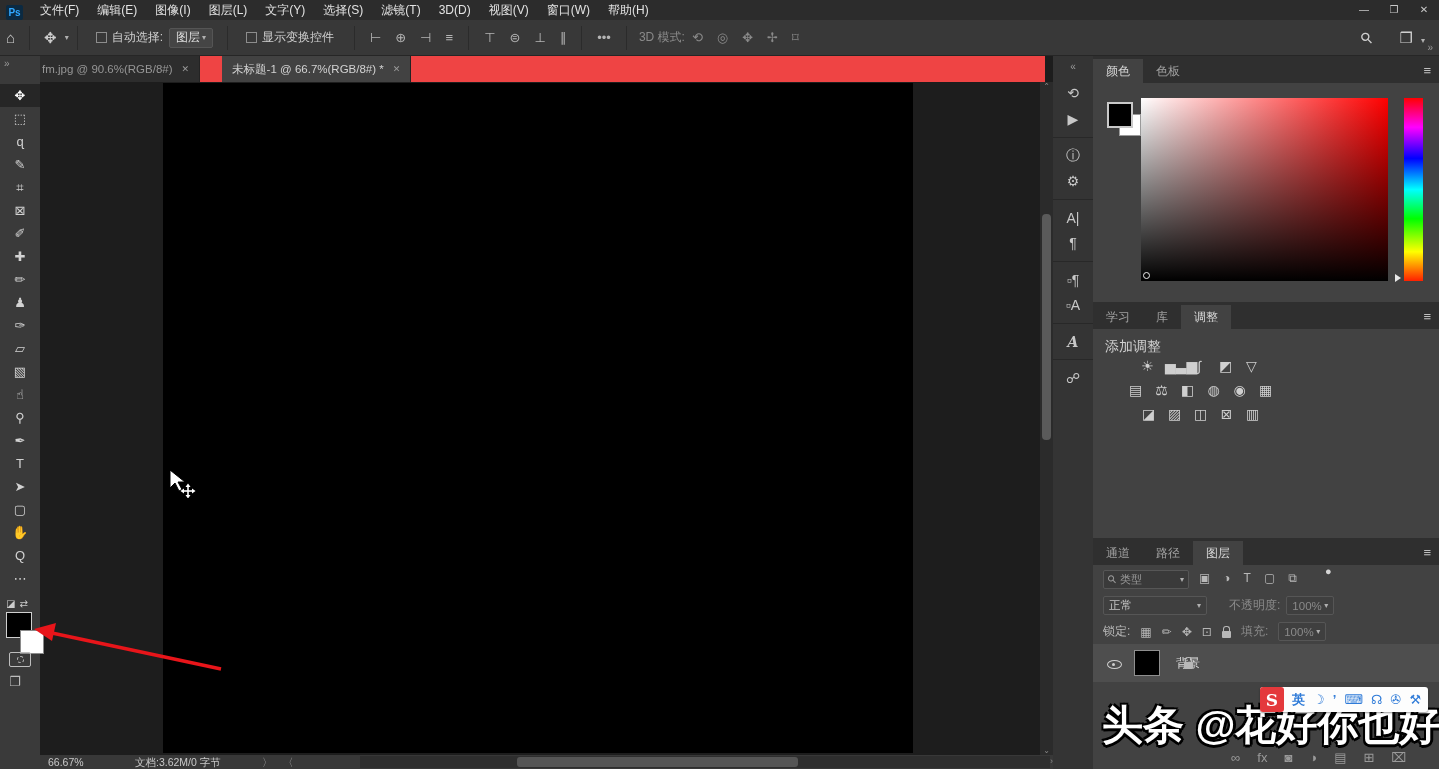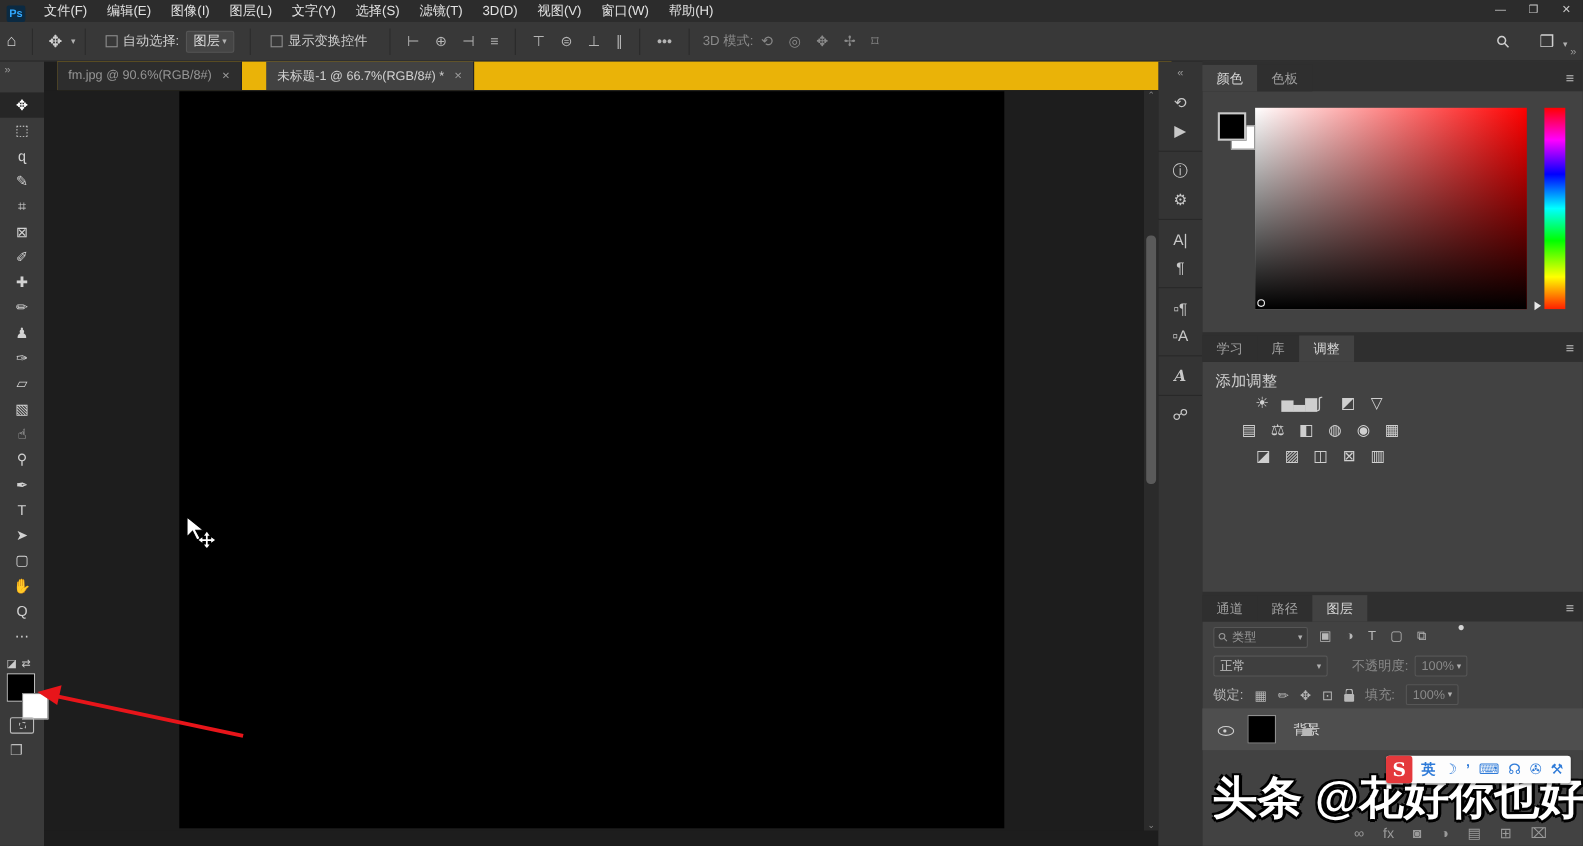--- a/index.html
+++ b/index.html
@@ -29,22 +29,22 @@
   .checkbox { width:11px; height:11px; border:1px solid #8d8d8d; background:transparent; margin:0 5px 0 10px; flex:0 0 auto; }
   .opt-label { color:#cfcfcf; font-size:12px; }
   .dropdown { height:20px; background:#454545; border:1px solid #555;
     display:flex; align-items:center; padding:0 6px; margin:0 6px; color:#ddd; border-radius:2px; }
   .align-icon { color:#b5b5b5; font-size:13px; padding:0 7px; }
   .dim { color:#8a8a8a !important; }
   #opt-right { margin-left:auto; display:flex; align-items:center; padding-right:14px; gap:16px; }
   .rot45 { display:inline-block; transform:rotate(-45deg); }
 
   
-  #tabbar { position:absolute; top:56px; left:52px; width:1013px; height:26px;
-    background:#eab308; display:flex; }
+  #tabbar { position:absolute; top:56px; left:32px; width:1013px; height:26px;
+    background:#ef4444; display:flex; }
   .doctab { height:26px; display:flex; align-items:center; gap:9px; padding:0 10px;
     font-size:11.5px; color:#969696; background:#2d2d2d; border-right:1px solid #232323; }
   .doctab.active { background:#424242; color:#d2d2d2;margin-left:22px; }
   .tab-close { font-size:9px; color:#9a9a9a; }
 
   
   #canvas { position:absolute; top:82px; left:40px; width:1013px; height:673px; background:#1d1d1d; }
   #canvas-image { position:absolute; left:123px; top:1px; width:750px; height:670px; background:#000; }
   #cursor { position:absolute; left:126px; top:386px; width:34px; height:30px; }
 
@@ -285,20 +285,30 @@
       </g>
     </svg>
   </div>
 
   <div id="vscroll">
     <span class="scroll-arrow" style="top:0">⌃</span>
     <div class="thumb"></div>
     <span class="scroll-arrow" style="bottom:0">⌄</span>
   </div>
 
+  <div id="statusbar">
+    <span id="status-zoom">66.67%</span>
+    <span id="status-doc">文档:3.62M/0 字节</span>
+    <span id="status-expand">〉</span>
+    <span id="status-collapse">〈</span>
+    <div id="hscroll">
+      <div class="thumb"></div>
+    </div>
+    <span id="hscroll-right">›</span>
+  </div>
 
   <div id="leftdock">
     <div id="leftdock-expand">»</div>
     <div id="tools">
 
         <div class="tool selected">
           <span>✥</span>
         </div>
 
         <div class="tool">

